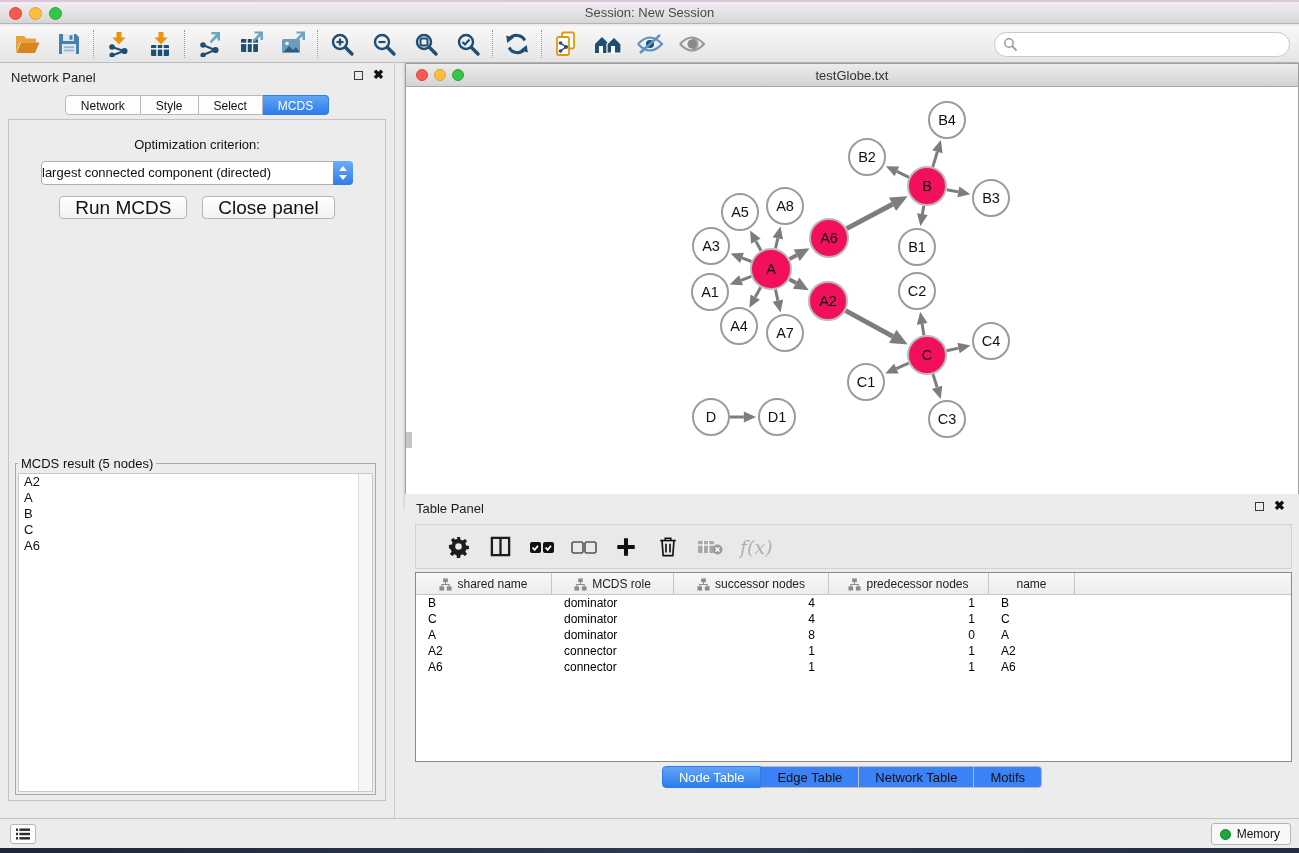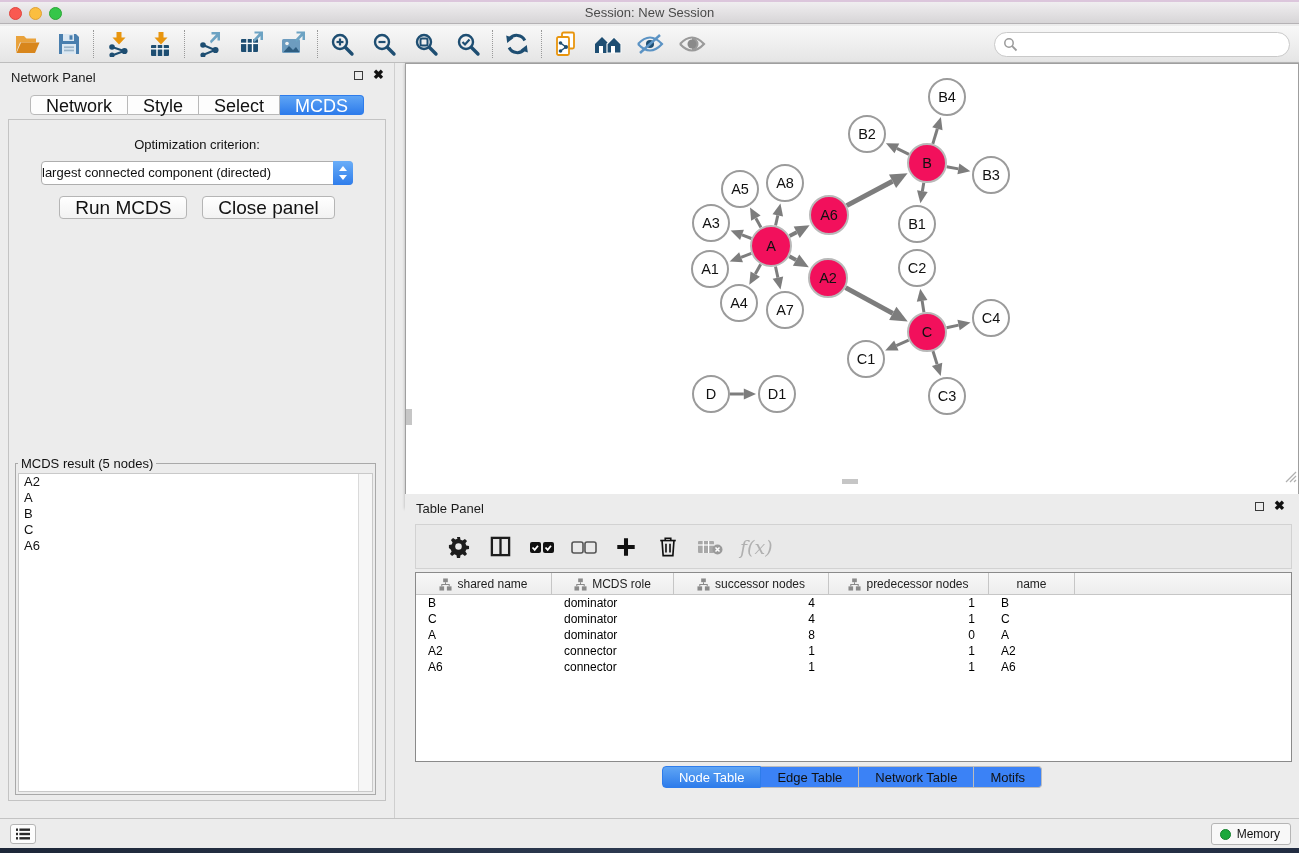--- a/index.html
+++ b/index.html
@@ -25,21 +25,21 @@
 
   
   .control-panel { position:absolute; left:0; top:63px; width:395px; height:755px; background:#ececec; border-right:1px solid #cfcfcf; }
   .panel-titlerow { position:relative; height:28px; }
   .panel-title { position:absolute; left:11px; top:7px; font-size:13px; color:#1c1c1c; }
   .panel-btns { position:absolute; right:10px; top:7px; display:flex; gap:10px; align-items:center; }
   .float-btn { width:9px; height:9px; border:1.5px solid #3a3a3a; display:inline-block; cursor:pointer; }
   .close-btn { font-size:13px; font-weight:bold; color:#111; line-height:10px; cursor:pointer; }
 
   .cp-tabs { position:absolute; left:0; right:0; top:32px; display:flex; justify-content:center; }
-  .cp-tab { height:20px; line-height:21px; padding:0 15px; font-size:18px; background:#fdfdfd; border:1px solid #b9b9b9; border-left:none; color:#111; cursor:pointer; }
+  .cp-tab { height:20px; line-height:21px; padding:0 15px; font-size:12px; background:#fdfdfd; border:1px solid #b9b9b9; border-left:none; color:#111; cursor:pointer; }
   .cp-tab:first-child { border-left:1px solid #b9b9b9; border-radius:4px 0 0 4px; }
   .cp-tab:last-child { border-radius:0 4px 4px 0; }
   .cp-tab.active { background:linear-gradient(#5fa5f5,#2e7ceb); border-color:#2e7ceb; color:#fff; }
 
   .cp-content { position:absolute; left:8px; right:8px; top:56px; bottom:17px; background:#ececec; border:1px solid #c3c3c3; }
   .opt-label { margin-top:17px; text-align:center; font-size:13px; color:#111; }
   .dropdown { position:relative; margin:9px auto 0; width:312px; height:24px; background:#fff; border:1px solid #aeaeae; border-radius:4px; font-size:13px; color:#111; line-height:22px; cursor:pointer; }
   .dd-stepper { position:absolute; right:-1px; top:-1px; width:20px; height:24px; background:linear-gradient(#6aaef8,#2f7deb); border-radius:0 4px 4px 0; }
   .dd-stepper:before { content:""; position:absolute; left:6px; top:5px; border:4px solid transparent; border-bottom:5px solid #fff; border-top:none; }
   .dd-stepper:after { content:""; position:absolute; left:6px; bottom:5px; border:4px solid transparent; border-top:5px solid #fff; border-bottom:none; }
@@ -294,20 +294,28 @@
                 <div class="mcds-item">C</div>
                 <div class="mcds-item">A6</div>
               </div>
             <div class="mcds-scroll"></div>
           </div>
         </fieldset>
       </div>
     </div>
 
     <div class="net-window">
+      <div class="net-titlebar">
+        <div class="net-lights lights">
+          <span class="light red"></span>
+          <span class="light yellow"></span>
+          <span class="light green"></span>
+        </div>
+        <div class="title">testGlobe.txt</div>
+      </div>
       <div class="net-canvas">
         <svg id="graph-svg" width="892" height="420">
             <line x1="354.96678911489033" y1="163.55183804995966" x2="349.86202863741147" y2="154.1656655591114" stroke="#7d7d7d" stroke-width="3"></line>
             <polygon points="344.03321088510967,143.44816195004034 354.605841710279,151.58569704579747 345.11821556454396,156.74563407242533" fill="#7d7d7d"></polygon>
             <line x1="369.5555396141918" y1="161.500071736137" x2="371.7979088004206" y2="151.40941039810724" stroke="#7d7d7d" stroke-width="3"></line>
             <polygon points="374.4444603858082,139.499928263863 377.06931892541394,152.58083487032798 366.52649867542726,150.2379859258865" fill="#7d7d7d"></polygon>
             <line x1="345.39133153665693" y1="174.4833437557185" x2="336.0003710944281" y2="170.88347558619742" stroke="#7d7d7d" stroke-width="3"></line>
             <polygon points="324.60866846334307,166.5166562442815 337.9332255572433,165.84124655276636 334.0675166316129,175.92570461962848" fill="#7d7d7d"></polygon>
             <line x1="345.35035698573034" y1="189.4088817922656" x2="335.0651499082739" y2="193.28691069032297" stroke="#7d7d7d" stroke-width="3"></line>
             <polygon points="323.64964301426966,197.5911182077344 333.16000887597704,188.23414534379648 336.97029094057075,198.33967603684945" fill="#7d7d7d"></polygon>

